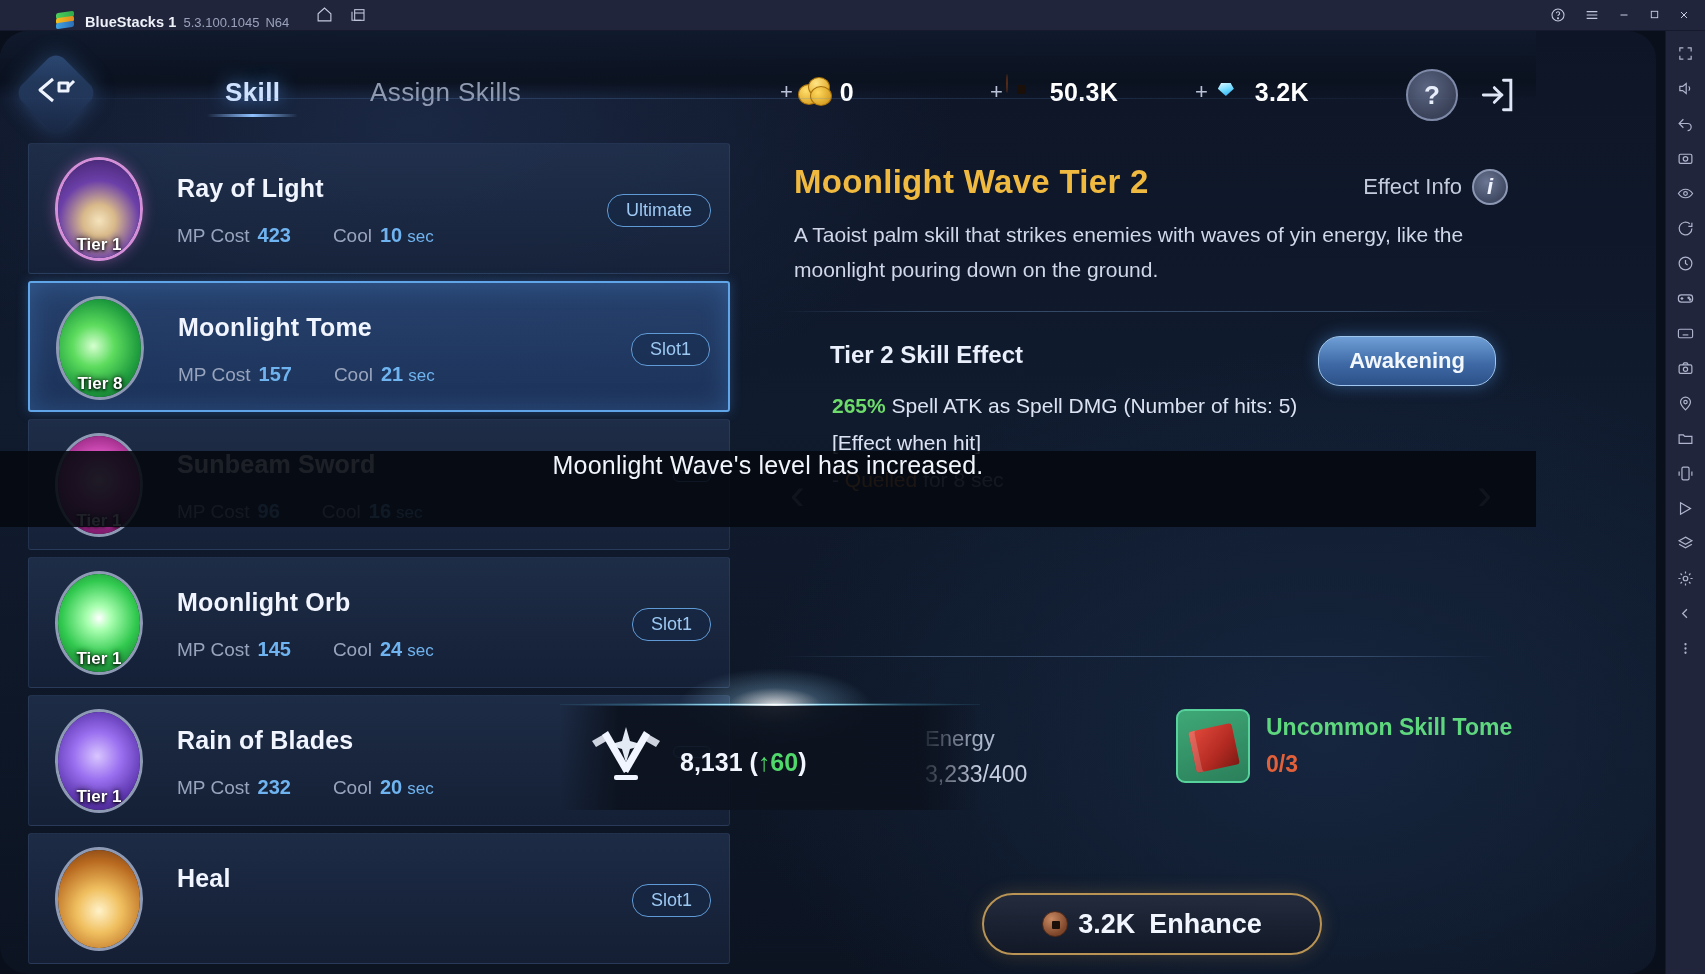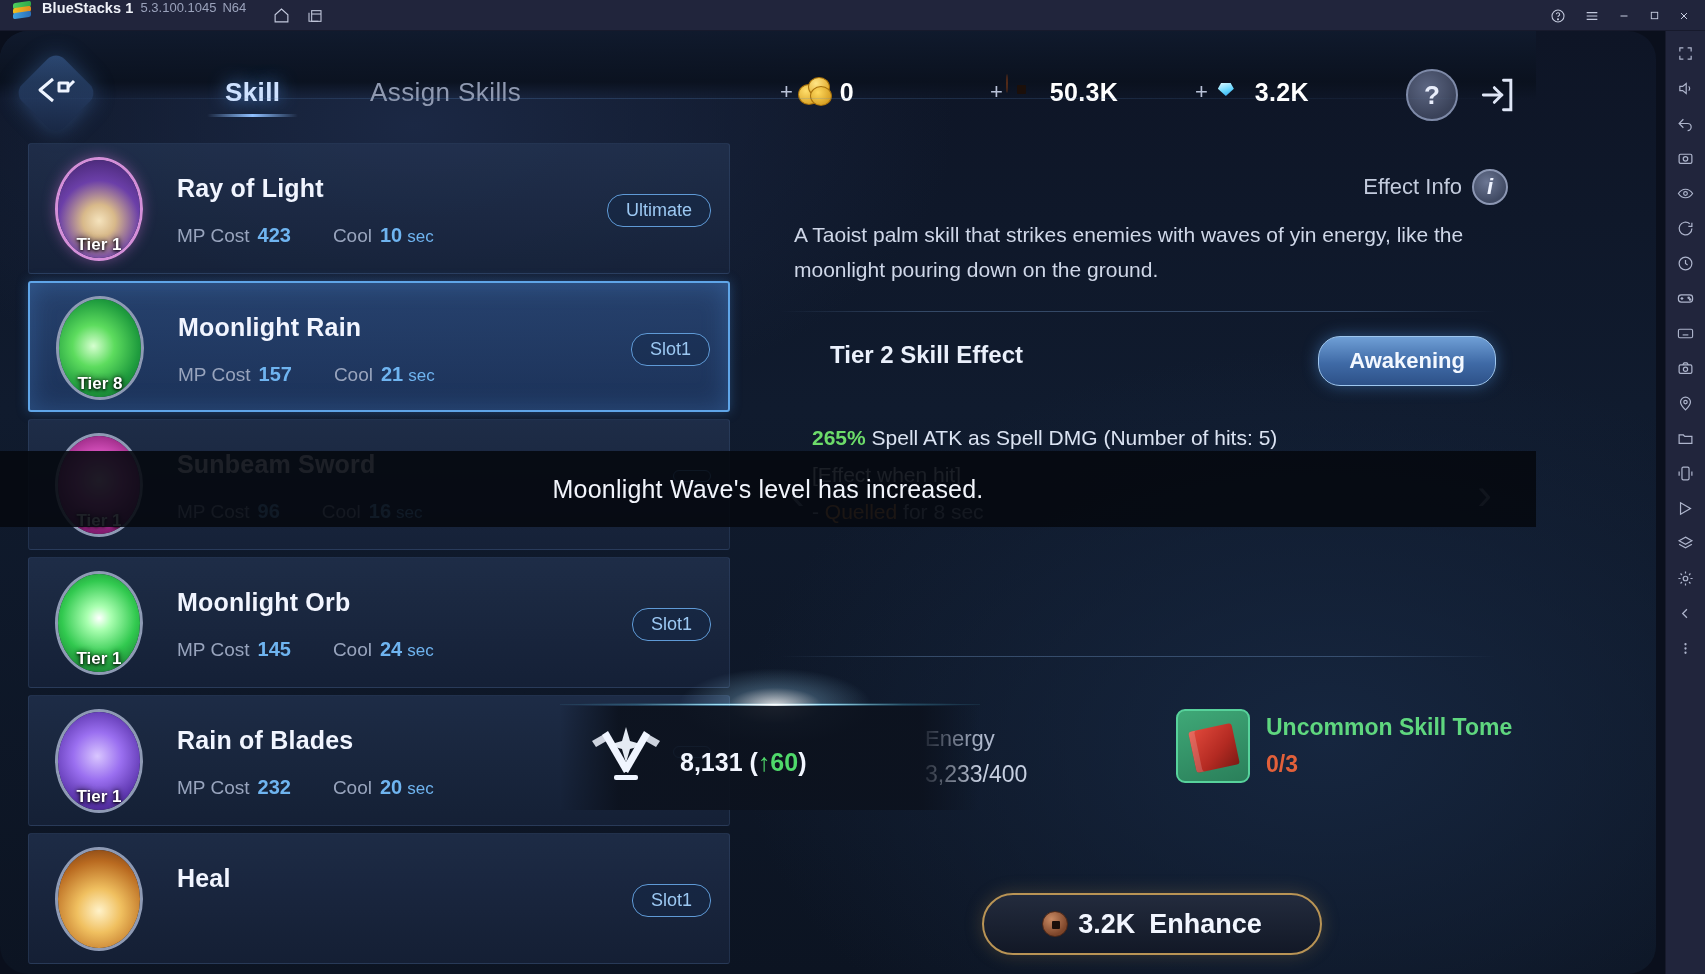--- a/index.html
+++ b/index.html
@@ -7,23 +7,24 @@
     width: 1705px; height: 974px;
     overflow: hidden;
     background: #0a0f1c;
     font-family: "Liberation Sans", sans-serif;
   }
 
   
   #bs-titlebar {
     position: absolute; left: 0; top: 0; width: 1705px; height: 31px;
     background: #21253c;
-    display: flex; align-items: flex-start;
+    display: flex; align-items: flex-end;
     border-bottom: 1px solid #171a2c;
     z-index: 60;
+    padding-left: 43px;
   }
   .bs-logo {
     width: 22px; height: 20px; margin-left: 11px; margin-right: 9px;
     position: relative;
   }
   .bs-logo i { position:absolute; display:block; width:18px; height:6px; border-radius:2px; left:2px; transform: skewY(-8deg);}
   .bs-logo i.l1 { top:2px;  background: linear-gradient(90deg,#4fce5d,#2fa84a); }
   .bs-logo i.l2 { top:7px;  background: linear-gradient(90deg,#f0c020,#e08a20); }
   .bs-logo i.l3 { top:12px; background: linear-gradient(90deg,#3fa2e0,#2b6fb8); }
   .bs-title { color: #eef1f8; font-size: 14.5px; font-weight: 700; letter-spacing:.1px;}
@@ -227,21 +228,21 @@
   #eff-title {
     position:absolute; left:70px; top:210px; font-size:24px; color:#eaf0fb; font-weight:700;
   }
   #awakening-btn {
     position:absolute; right:24px; top:205px; padding:11px 30px; border-radius:22px;
     background: linear-gradient(180deg,#6f9fd6 0%, #3f6aa6 55%, #2d5188 100%);
     border:1px solid #9ec6ee;
     font-size:22px; color:#f3f8ff; font-weight:600;
     box-shadow: 0 0 16px rgba(80,150,230,.45);
   }
-  .eff-line { position:absolute; left:52px; font-size:21px; color:#dbe3f2;margin-top:32px; }
+  .eff-line { position:absolute; left:72px; font-size:21px; color:#dbe3f2; }
   #eff-l1 { top:263px; }
   #eff-l1 b { color:#6ddc6a; font-weight:700; }
   #eff-l2 { top:300px; }
   #eff-l3 { top:337px; color:#9aa5ba; }
   #eff-l3 .q { color:#e08a3c; }
   .page-arrow {
     position:absolute; top:338px; font-size:44px; color:#73819c; font-weight:300;
   }
   #arrow-l { left:30px; }
   #arrow-r { right:28px; }
@@ -282,21 +283,21 @@
   }
   #enhance .cost-ic:after{ content:""; position:absolute; left:9px; top:9px; width:8px;height:8px;
     background:#1b0f0a; border-radius:1px;}
   #enhance .cost { font-size:27px; color:#f2f6ff; font-weight:700; margin-right:14px;}
   #enhance .lbl { font-size:27px; color:#f2f6ff; font-weight:700;}
 
   
   #toast {
     position:absolute; left:0; top:420px; width:1536px; height:76px;
     background: rgba(6,9,16,.90);
-    display:flex; align-items:center; justify-content:center;
+    display:flex; justify-content:center;
     z-index:40;
   }
   #toast span { font-size:25px; color:#f2f5fc; letter-spacing:.2px; }
 
   
   #power {
     position:absolute; left:560px; top:672px; width:420px; height:110px;
     z-index:42;
   }
   #power .glowline {
@@ -445,21 +446,21 @@
       <div class="slot-pill">Ultimate</div>
     </div>
 
     <div class="skill-row selected">
       <div class="sk-icon">
         <div class="sk-oval">
             <div class="art moonw"></div>
           <div class="tier-badge">Tier 8</div>
         </div>
       </div>
-      <div class="sk-name">Moonlight Rain</div>
+      <div class="sk-name">Moonlight Tome</div>
       <div class="sk-stats">
         <span class="st-lbl">MP Cost</span>
         <span class="st-val">157</span>
         <span class="st-gap"></span>
         <span class="st-lbl">Cool</span>
         <span class="st-val">21</span>
         <span class="st-sec">sec</span>
       </div>
       <div class="slot-pill">Slot1</div>
     </div>
@@ -527,20 +528,21 @@
             <div class="art heal"></div>
           <div class="tier-badge"></div>
         </div>
       </div>
       <div class="sk-name">Heal</div>
       <div class="slot-pill">Slot1</div>
     </div>
   </div>
 
   <div id="detail">
+    <div id="detail-title">Moonlight Wave Tier 2</div>
 
     <div id="effect-info">
       <span class="lbl">Effect Info</span>
       <span class="ic">i</span>
     </div>
 
     <div id="detail-desc">A Taoist palm skill that strikes enemies with waves of yin energy, like the moonlight pouring down on the ground.</div>
 
     <div class="hr-line" id="hr1"></div>
 

